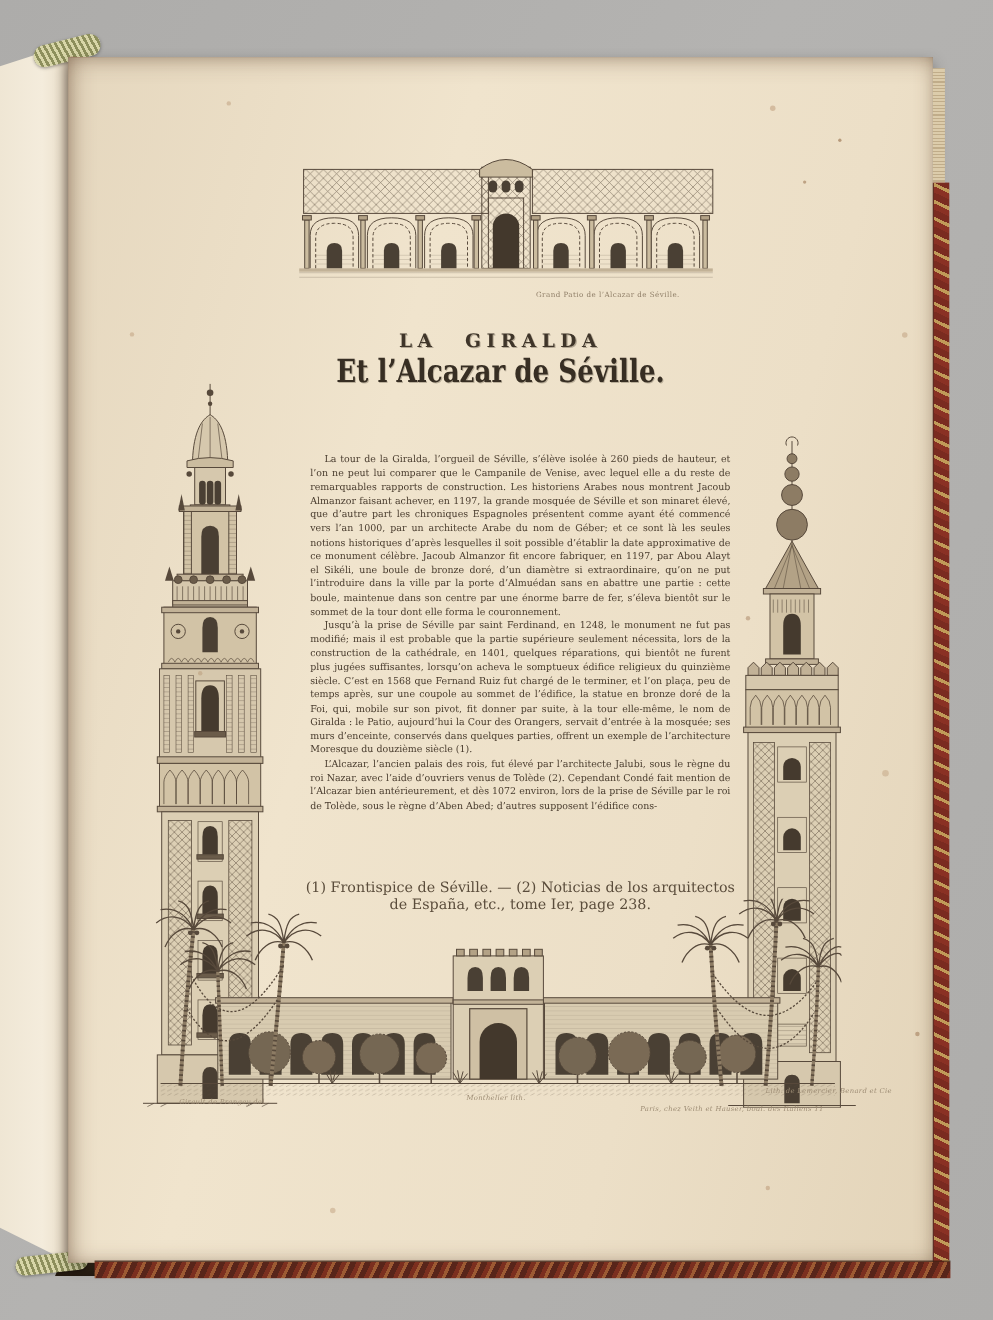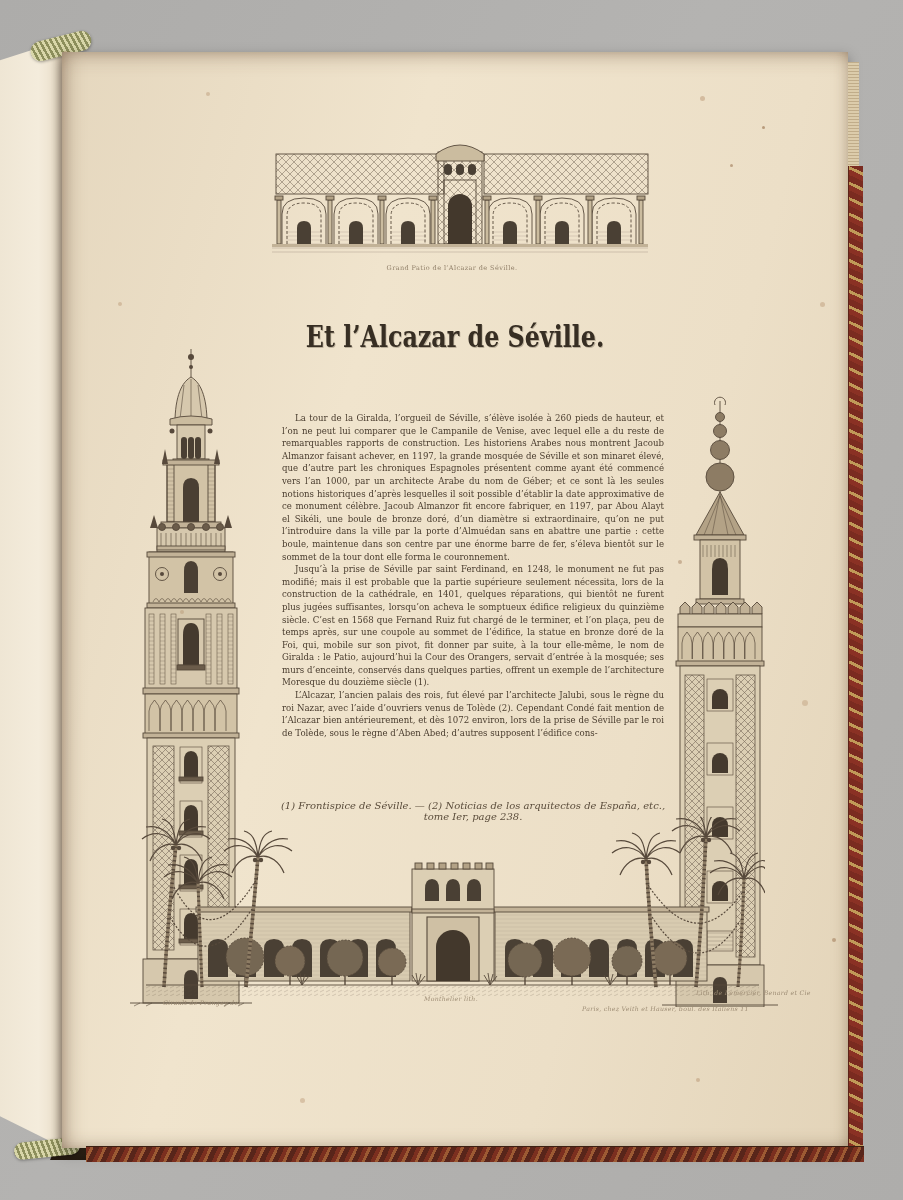--- a/index.html
+++ b/index.html
@@ -45,21 +45,21 @@
   .title-1{left:0;top:248px;width:100%;text-align:center;color:#3f3529;
     font-size:17px;font-weight:700;letter-spacing:5px;word-spacing:14px;
     text-shadow:1px 1px 0 rgba(70,58,42,.35);}
   .title-2{left:0;top:268px;width:100%;text-align:center;color:#372e23;
     font-size:29px;font-weight:700;transform:scaleX(.82);transform-origin:center top;
     text-shadow:1px 1px 0 rgba(70,58,42,.3);}
   .body-text{left:220px;top:360px;width:382px;color:#493c2e;
     font-size:8.6px;line-height:12.6px;text-align:justify;}
   .body-text p{margin:0;text-indent:13px;}
   .footnote{left:214px;top:748px;width:394px;text-align:center;color:#5a4c3b;
-    font-size:10px;font-style:italic;}
+    font-size:13px;}
   .credit{color:#9d8c74;font-size:6.2px;font-style:italic;letter-spacing:.3px;white-space:nowrap;}
   .spot{position:absolute;border-radius:50%;}
 
   svg{display:block;}
 </style>
 </head>
 <body>
 
 <div class="stage">
 
@@ -138,22 +138,23 @@
           <rect x="194" y="26" width="8" height="11" rx="4" fill="#4a4034" stroke="none"></rect>
           <rect x="206" y="26" width="8" height="11" rx="4" fill="#4a4034" stroke="none"></rect>
           <rect x="182" y="42" width="32" height="64"></rect>
           <path d="M186,106 L186,68 A12,12 0 1 1 210,68 L210,106 Z" fill="#43382c" stroke="none"></path>
         </g>
 
         <rect x="10" y="106" width="376" height="3" fill="#c2b297" stroke="none"></rect>
         <rect x="10" y="109" width="376" height="8" fill="url(#p-h)" stroke="none" opacity=".8"></rect>
       </g>
     </svg>
-    <div class="abs caption" style="left:240px;top:212px;width:300px;">Grand Patio de l’Alcazar de Séville.</div>
-
+    <div class="abs caption" style="left:256px;top:212px;width:300px;text-align:right;">Grand Patio de l’Alcazar de Séville.</div>
+
+    <div class="abs title-1">LA GIRALDA</div>
     <div class="abs title-2">Et l’Alcazar de Séville.</div>
 
     <svg class="abs" style="left:58px;top:295px;" width="142" height="660" viewBox="0 0 142 660">
       <defs>
         <pattern id="g-lat" width="7" height="7" patternUnits="userSpaceOnUse">
           <path d="M0,0 L7,7 M7,0 L0,7" stroke="#57493b" stroke-width="0.6" opacity="0.75"></path>
         </pattern>
         <pattern id="g-h" width="4" height="4" patternUnits="userSpaceOnUse">
           <path d="M0,2 H4" stroke="#57493b" stroke-width="0.5" opacity="0.5"></path>
         </pattern>

